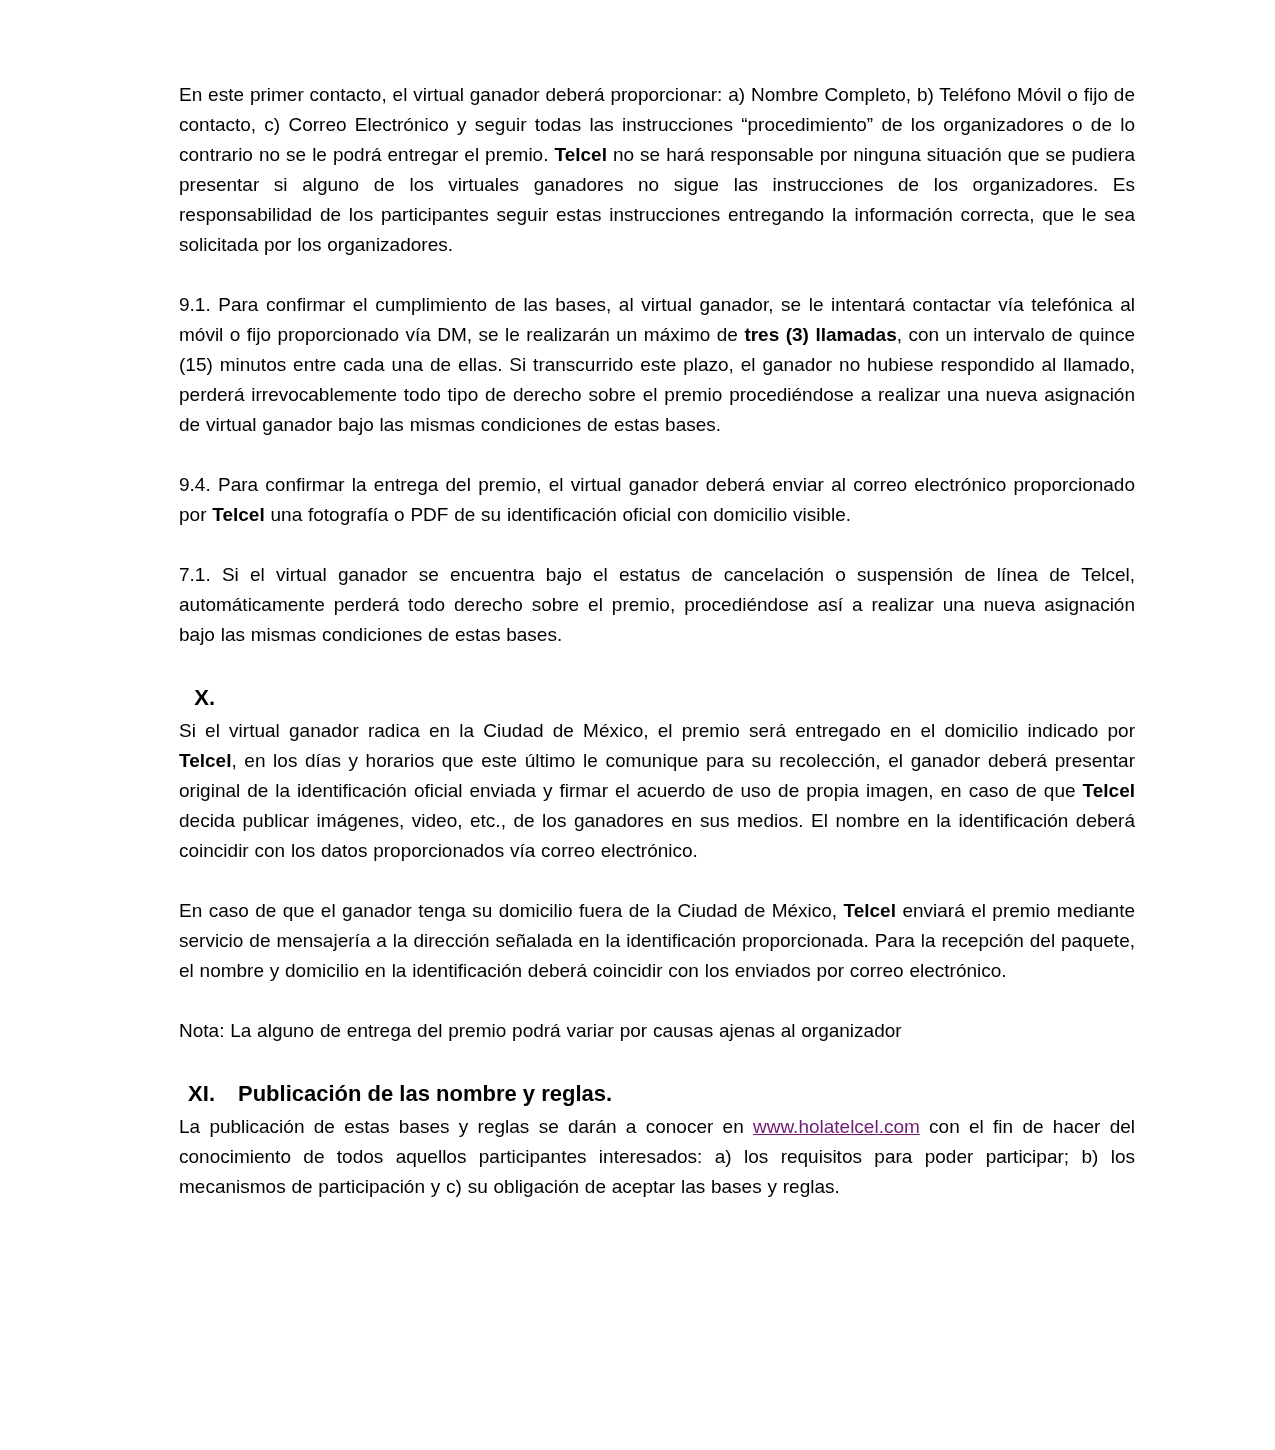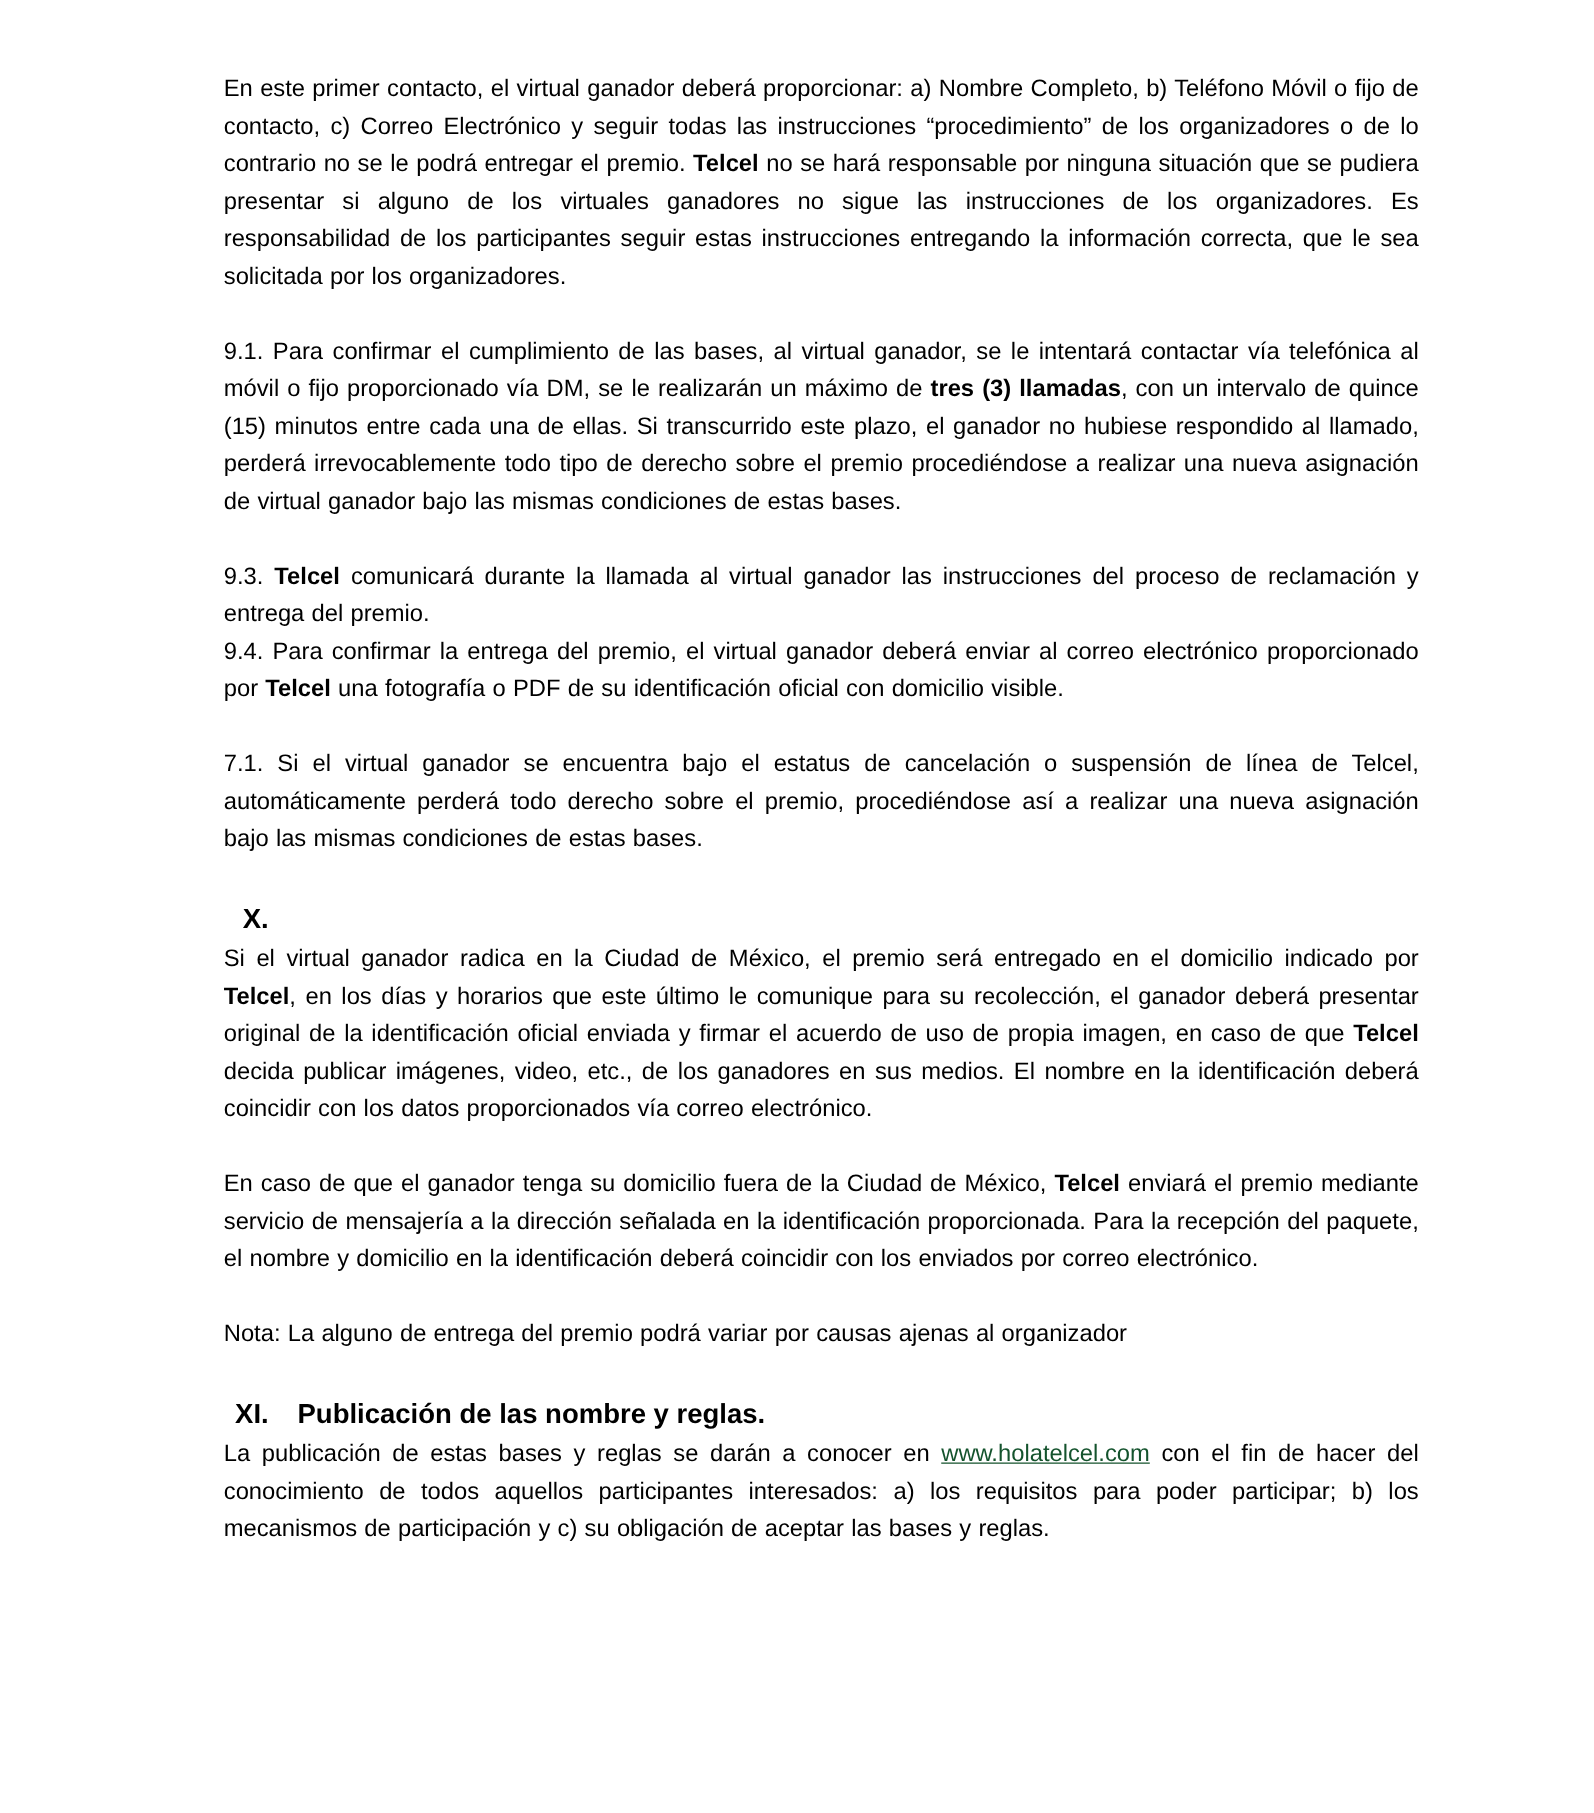--- a/index.html
+++ b/index.html
@@ -11,21 +11,21 @@
   body {
     width: 1275px;
     height: 1450px;
     font-family: "Liberation Sans", "DejaVu Sans", sans-serif;
     color: #000000;
     overflow: hidden;
   }
   .doc {
     margin-left: 179px;
     width: 956px;
-    padding-top: 57px;
+    padding-top: 80px;
     box-sizing: content-box;
   }
   .para {
     font-size: 19px;
     line-height: 30px;
     text-align: justify;
     text-justify: inter-word;
     margin: 0 0 30px 0;
     word-spacing: 0.5px;
   }
@@ -56,29 +56,28 @@
     color: #2E74B5;
     text-decoration: underline;
   }
 </style>
 </head>
 <body style="background: rgb(255, 255, 255);">
 
 <main class="doc" id="doc-root" style="color: rgb(0, 0, 0);">
     <p class="para">En este primer contacto, el virtual ganador deberá proporcionar: a) Nombre Completo, b) Teléfono Móvil o fijo de contacto, c) Correo Electrónico y seguir todas las instrucciones “procedimiento” de los organizadores o de lo contrario no se le podrá entregar el premio. <b>Telcel</b> no se hará responsable por ninguna situación que se pudiera presentar si alguno de los virtuales ganadores no sigue las instrucciones de los organizadores. Es responsabilidad de los participantes seguir estas instrucciones entregando la información correcta, que le sea solicitada por los organizadores.</p>
     <p class="para">9.1. Para confirmar el cumplimiento de las bases, al virtual ganador, se le intentará contactar vía telefónica al móvil o fijo proporcionado vía DM, se le realizarán un máximo de <b>tres (3) llamadas</b>, con un intervalo de quince (15) minutos entre cada una de ellas. Si transcurrido este plazo, el ganador no hubiese respondido al llamado, perderá irrevocablemente todo tipo de derecho sobre el premio procediéndose a realizar una nueva asignación de virtual ganador bajo las mismas condiciones de estas bases.</p>
-    <p class="para tight">9.3. <b>Telcel</b> comunicará durante la llamada al virtual ganador las instrucciones del proceso de reclamación y entrega del premio.</p>
     <p class="para">9.4. Para confirmar la entrega del premio, el virtual ganador deberá enviar al correo electrónico proporcionado por <b>Telcel</b> una fotografía o PDF de su identificación oficial con domicilio visible.</p>
     <p class="para">7.1. Si el virtual ganador se encuentra bajo el estatus de cancelación o suspensión de línea de Telcel, automáticamente perderá todo derecho sobre el premio, procediéndose así a realizar una nueva asignación bajo las mismas condiciones de estas bases.</p>
     <h2 class="heading">
       <span class="num">X.</span>
       <span class="tabgap"></span>
     </h2>
     <p class="para">Si el virtual ganador radica en la Ciudad de México, el premio será entregado en el domicilio indicado por <b>Telcel</b>, en los días y horarios que este último le comunique para su recolección, el ganador deberá presentar original de la identificación oficial enviada y firmar el acuerdo de uso de propia imagen, en caso de que <b>Telcel</b> decida publicar imágenes, video, etc., de los ganadores en sus medios. El nombre en la identificación deberá coincidir con los datos proporcionados vía correo electrónico.</p>
     <p class="para">En caso de que el ganador tenga su domicilio fuera de la Ciudad de México, <b>Telcel</b> enviará el premio mediante servicio de mensajería a la dirección señalada en la identificación proporcionada. Para la recepción del paquete, el nombre y domicilio en la identificación deberá coincidir con los enviados por correo electrónico.</p>
     <p class="para">Nota: La alguno de entrega del premio podrá variar por causas ajenas al organizador</p>
     <h2 class="heading">
       <span class="num">XI.</span>
       <span class="tabgap"></span>
       <span class="txt">Publicación de las nombre y reglas.</span>
     </h2>
-    <p class="para">La publicación de estas bases y reglas se darán a conocer en <a class="doc-link" href="#" style="color: #14532d;">www.holatelcel.com</a> con el fin de hacer del conocimiento de todos aquellos participantes interesados: a) los requisitos para poder participar; b) los mecanismos de participación y c) su obligación de aceptar las bases y reglas.</p>
+    <p class="para">La publicación de estas bases y reglas se darán a conocer en <a class="doc-link" href="#" style="color: #701a75;">www.holatelcel.com</a> con el fin de hacer del conocimiento de todos aquellos participantes interesados: a) los requisitos para poder participar; b) los mecanismos de participación y c) su obligación de aceptar las bases y reglas.</p>
   </main>
 
 </body></html>

